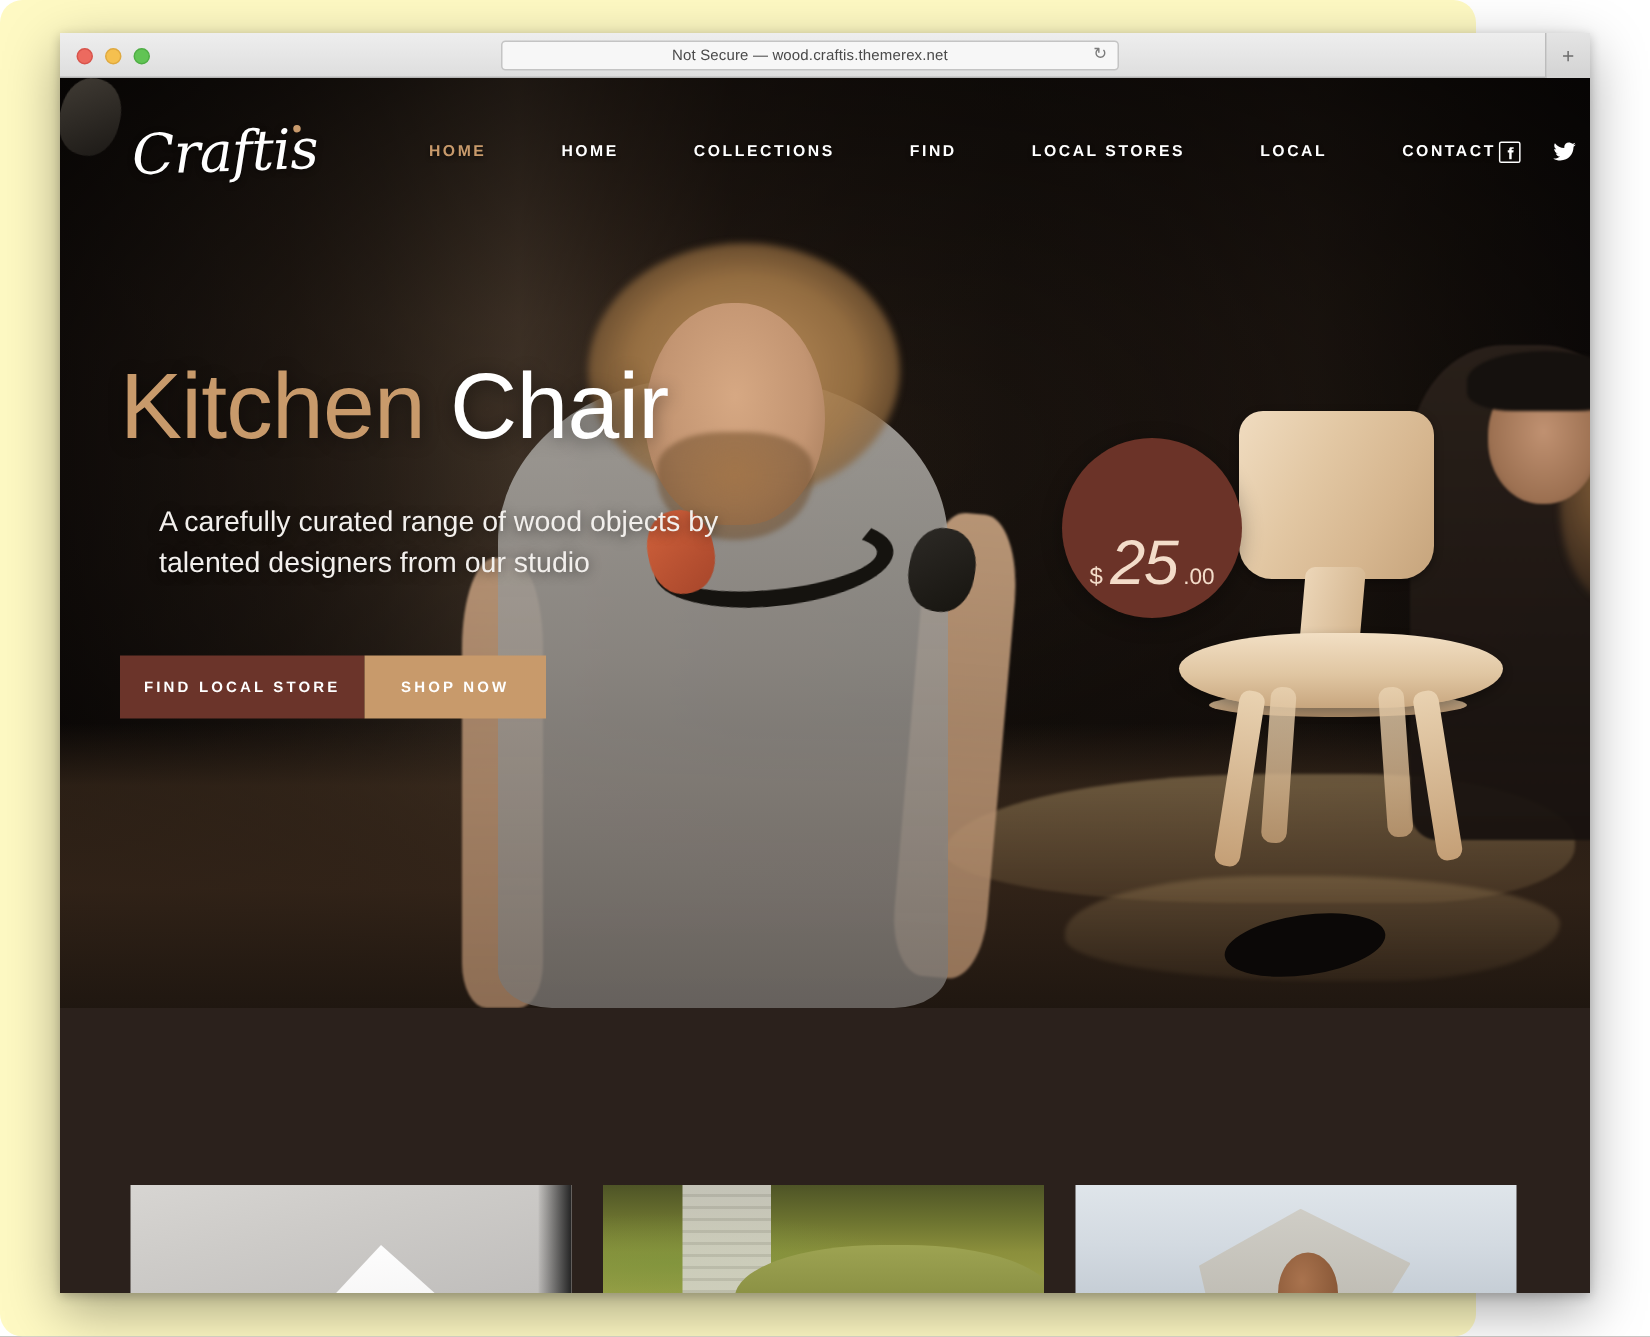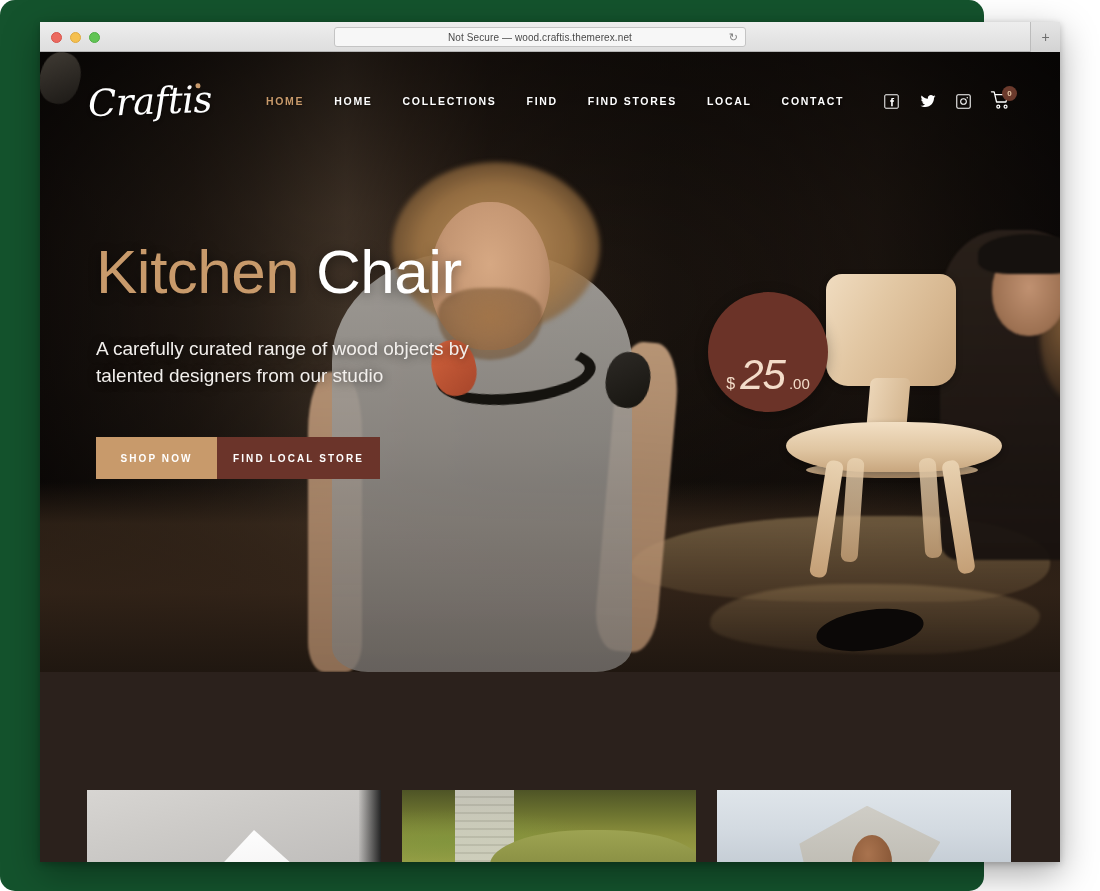--- a/index.html
+++ b/index.html
@@ -7,21 +7,21 @@
     width: 1100px; height: 891px;
     background: #ffffff;
     font-family: "Liberation Sans", sans-serif;
     overflow: hidden;
   }
 
   
   .page-root {
     position: relative;
     width: 984px; height: 891px;
-    background: #14532d;
+    background: #fef9c3;
     border-radius: 15px;
   }
 
   
   .browser-window {
     position: absolute;
     left: 40px; top: 22px;
     width: 1020px; height: 840px;
     background: #e9e9e9;
     box-shadow: 0 12px 34px rgba(0,0,0,0.34), 0 2px 7px rgba(0,0,0,0.22);
@@ -289,20 +289,21 @@
   .main-nav { display: flex; align-items: center; gap: 30px; }
   .nav-link {
     font-size: 10.5px;
     font-weight: 700;
     letter-spacing: 1.7px;
     color: #ffffff;
     text-decoration: none;
     white-space: nowrap;
     text-shadow: 0 1px 3px rgba(0,0,0,0.55);
     cursor: pointer;
+    margin-left: 20px;
   }
   .nav-link.active { color: #c89a6b; }
 
   .header-right {
     margin-left: auto;
     display: flex; align-items: center; gap: 17px;
   }
   .social-icon {
     width: 19px; height: 19px;
     display: flex; align-items: center; justify-content: center;
@@ -316,41 +317,42 @@
     width: 15px; height: 15px; border-radius: 50%;
     background: #6b3a2c;
     color: #e8c9a8;
     font-size: 8px; font-weight: 700;
     display: flex; align-items: center; justify-content: center;
     line-height: 1;
   }
 
   
   .hero-copy {
-    position: absolute; left: 56px; top: 188px;
+    position: absolute; left: 40px; top: 188px;
     z-index: 20; width: 520px;
   }
   .hero-title {
     font-size: 62px;
     font-weight: 300;
     line-height: 1.04;
     letter-spacing: -0.5px;
     white-space: nowrap;
     text-shadow: 0 2px 12px rgba(0,0,0,0.45);
   }
   .hero-title .t1 { color: #c89a6b; }
   .hero-title .t2 { color: #ffffff; }
   .hero-sub {
     margin-top: 32px;
     font-size: 19px;
     font-weight: 400;
     line-height: 1.42;
     color: #f2efec;
     text-shadow: 0 1px 8px rgba(0,0,0,0.55);
     max-width: 420px;
+    margin-left: 26px;
   }
   .hero-buttons { margin-top: 47px; display: flex; }
   .btn {
     border: none;
     font-family: "Liberation Sans", sans-serif;
     font-size: 10px;
     font-weight: 700;
     letter-spacing: 2.1px;
     color: #ffffff;
     cursor: pointer;
@@ -523,21 +525,21 @@
           <div class="logo">
             <span>Craftis</span>
             <span class="logo-dot"></span>
           </div>
 
           <nav class="main-nav">
             <a class="nav-link active" href="#">HOME</a>
             <a class="nav-link" href="#">HOME</a>
             <a class="nav-link" href="#">COLLECTIONS</a>
             <a class="nav-link" href="#">FIND</a>
-            <a class="nav-link" href="#">FIND STORES</a>
+            <a class="nav-link" href="#">LOCAL STORES</a>
             <a class="nav-link" href="#">LOCAL</a>
             <a class="nav-link" href="#">CONTACT</a>
           </nav>
 
           <div class="header-right">
             <span class="social-icon">
               <svg width="17" height="17" viewBox="0 0 24 24" fill="none" stroke="#fff" stroke-width="1.4">
                 <rect x="2.5" y="2.5" width="19" height="19" rx="1.5"></rect>
                 <path d="M14.6 7.2h-1.5c-1.1 0-1.6.6-1.6 1.6v1.4h-1.4v2.1h1.4v6.4h2.3v-6.4h1.6l.3-2.1h-1.9V9.2c0-.4.1-.6.6-.6h1.3V7.2z" fill="#fff" stroke="none"></path>
               </svg>
@@ -567,22 +569,22 @@
             </span>
           </div>
         </header>
 
         <div class="hero-copy">
           <h1 class="hero-title">
             <span class="t1">Kitchen</span><span class="t2">&nbsp;</span><span class="t2">Chair</span>
           </h1>
           <p class="hero-sub">A carefully curated range of wood objects by talented designers from our studio</p>
           <div class="hero-buttons">
+            <button class="btn btn-secondary">FIND LOCAL STORE</button>
             <button class="btn btn-primary">SHOP NOW</button>
-            <button class="btn btn-secondary">FIND LOCAL STORE</button>
           </div>
         </div>
 
       </section>
 
       <section class="dark-section">
         <div class="cards-row">
           <div class="card card-1"></div>
           <div class="card card-2"></div>
           <div class="card card-3"></div>

